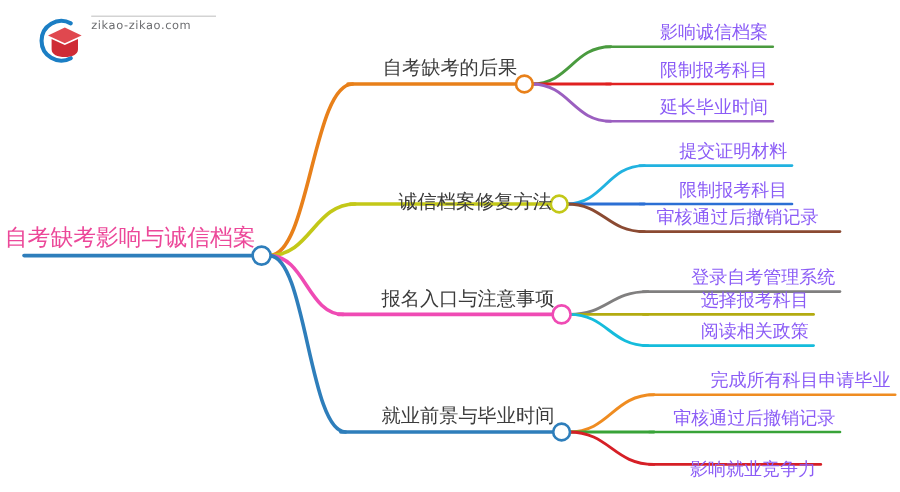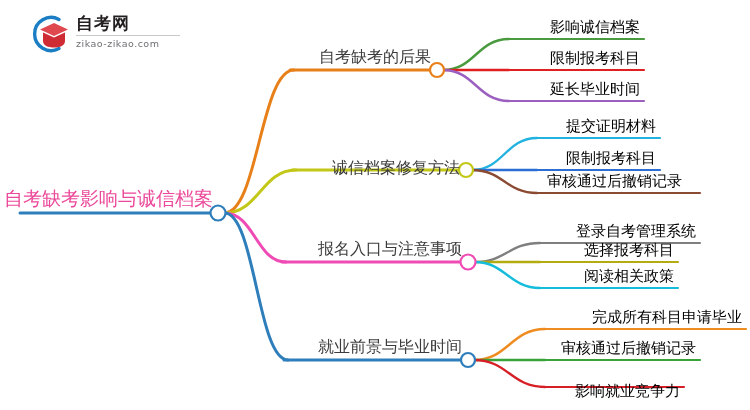--- a/index.html
+++ b/index.html
@@ -78,34 +78,33 @@
   .node-root {
     font-size: 19px;
     color: #ec4899;
   }
   .node-branch {
     font-size: 16px;
     color: #3b3b3b;
   }
   .node-leaf {
     font-size: 15px;
-    color: #000000;
+    color: #8b5cf6;
   }
 </style>
 </head>
 <body>
 
 <div class="logo-block">
   <svg class="logo-mark" viewBox="0 0 44 42">
     <path d="M31 6.5 A16.5 16.5 0 1 0 31 35.5" fill="none" stroke="#1b7ec4" stroke-width="3.4" stroke-linecap="round"></path>
     <path d="M12 16.5 L26 10 L40 16.5 L26 23 Z" fill="#e0484f"></path>
     <path d="M15 19.5 L15 28 C15 32.5 20 34.5 26 34.5 C32 34.5 37 32.5 37 28 L37 19.5 L26 24.5 Z" fill="#cf2b35"></path>
   </svg>
   <div class="logo-text-wrap">
-    <div class="logo-title">自考网</div>
     <div class="logo-rule"></div>
     <div class="logo-sub">zikao-zikao.com</div>
   </div>
 </div>
 
 <svg id="mindmap-canvas" viewBox="0 0 750 410">
   <g id="mm-edges">
       <path d="M224.5 213 C257.86 213, 260.64 70, 294 70" fill="none" stroke="#e8801a" stroke-width="3" stroke-linecap="round"></path>
       <path d="M443 70 C474.68 70, 477.32 39, 509 39" fill="none" stroke="#4a9b3f" stroke-width="2.4" stroke-linecap="round"></path>
       <path d="M443 70 C474.68 70, 477.32 70, 509 70" fill="none" stroke="#e02020" stroke-width="2.4" stroke-linecap="round"></path>

